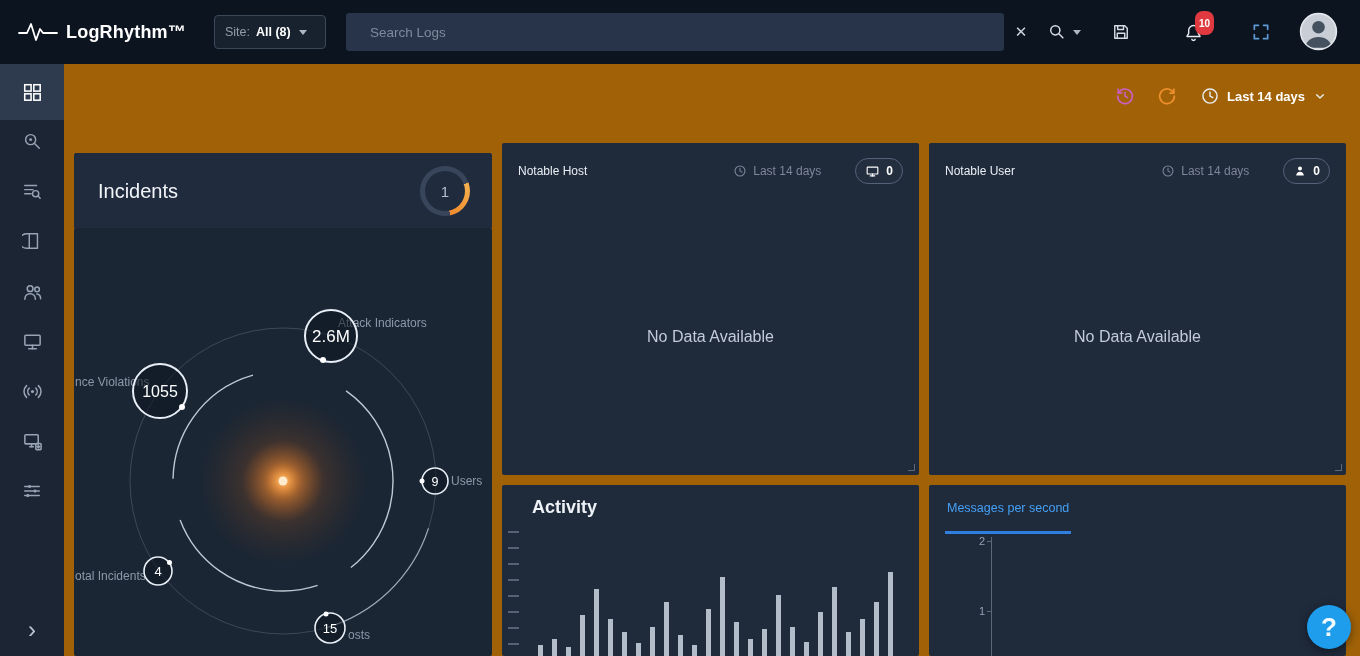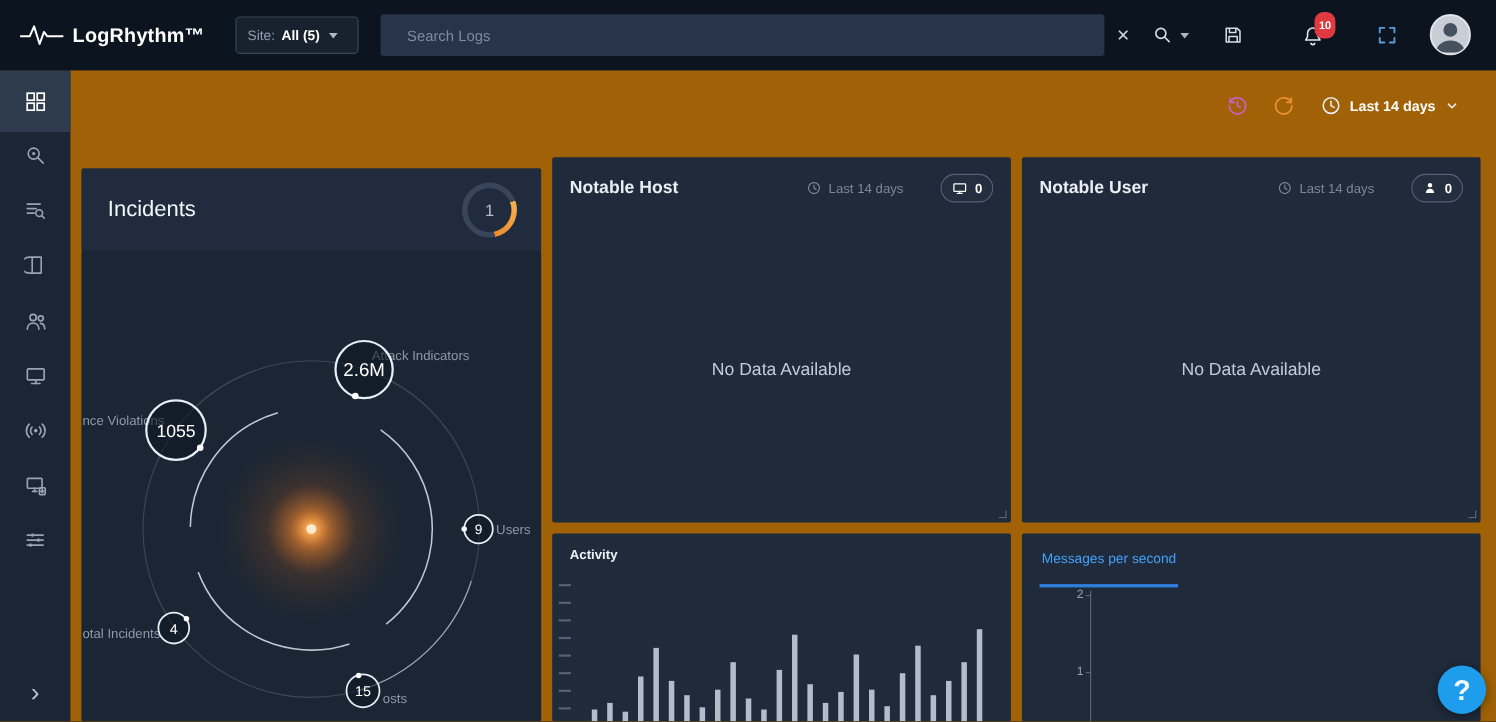--- a/index.html
+++ b/index.html
@@ -51,27 +51,27 @@
   .inc-title{position:absolute;left:24px;top:50%;transform:translateY(-50%);color:#f2f5f9;font-size:20px;font-weight:500}
   .gauge{position:absolute;right:22px;top:13px;width:50px;height:50px;border-radius:50%;background:conic-gradient(from 70deg,#f6b14e 0deg,#ee8a2e 98deg,#39455a 98deg 360deg);display:flex;align-items:center;justify-content:center}
   .gauge-inner{width:40px;height:40px;border-radius:50%;background:#202c3e;display:flex;align-items:center;justify-content:center;color:#b4bfcd;font-size:15px}
 
   .orbit text{font-family:"Liberation Sans",sans-serif}
   .onode{fill:rgba(13,21,32,.55);stroke:#e8eef6}
   .oval{fill:#ffffff;text-anchor:middle}
   .olabel{fill:#8e98a8;font-size:12px}
 
   .nh-header{height:56px;display:flex;align-items:center;padding:0 16px;gap:8px;flex:none}
-  .nh-title{color:#e9eef4;font-size:16px;font-weight:700;margin-right:auto}
+  .nh-title{color:#e9eef4;font-size:12px;font-weight:400;margin-right:auto}
   .nh-range{color:#7e8798;font-size:12px;display:flex;align-items:center;gap:6px}
   .pill{margin-left:26px;height:26px;min-width:46px;border:1px solid #55617a;border-radius:14px;background:rgba(255,255,255,0.02);display:flex;align-items:center;justify-content:center;gap:6px;color:#fff;font-size:12px;font-weight:700;cursor:pointer;padding:0 9px}
   .nh-body{flex:1;display:flex;align-items:center;justify-content:center;color:#c3cbd8;font-size:16px}
   .resize{position:absolute;right:4px;bottom:4px;width:7px;height:7px;border-right:1px solid #5c6878;border-bottom:1px solid #5c6878}
 
-  .act-title{position:absolute;left:16px;top:12px;color:#eef2f7;font-size:12px;font-weight:600}
+  .act-title{position:absolute;left:30px;top:12px;color:#eef2f7;font-size:18px;font-weight:600}
   .act-dash{position:absolute;left:6px;width:11px;height:2px;background:#566375}
   .act-bars{position:absolute;left:36px;right:10px;bottom:-1px;height:140px;display:flex;align-items:flex-end;gap:9px}
   .abar{width:5px;background:#c3cdda;opacity:.9;flex:none}
 
   .tp-tabs{position:absolute;left:0;top:0;right:0;height:49px;display:flex;align-items:center;padding:0 16px;gap:18px}
   .tp-tab{background:none;border:none;cursor:pointer;font-size:12.5px;color:#cfd7e2;height:49px;display:flex;align-items:center;border-bottom:3px solid transparent;padding:0 2px;font-family:"Liberation Sans",sans-serif}
   .tp-tab.active{color:#44a0f6;border-bottom-color:#2f7fe0}
   .tp-axis{position:absolute;left:62px;top:52px;bottom:0;width:1px;background:#5c6878}
   .tp-ticklabel{position:absolute;left:38px;width:18px;text-align:right;color:#98a2b3;font-size:11px}
   .tp-tickmark{position:absolute;left:58px;width:5px;height:1px;background:#5c6878}
@@ -86,21 +86,21 @@
   <header class="topbar">
     <button class="brand">
       <svg width="40" height="26" viewBox="0 0 40 26" fill="none" stroke="#ffffff" stroke-width="1.8" stroke-linejoin="round" stroke-linecap="round">
         <path d="M1 14h8l4-9 5 16 4-11 3 4h14"></path>
       </svg>
       <span class="brand-text">LogRhythm™</span>
     </button>
 
     <button class="site-select">
       <span class="site-label">Site:</span>
-      <span class="site-value">All (5)</span>
+      <span class="site-value">All (8)</span>
       <span class="tri-down"></span>
     </button>
 
     <input class="search-input" placeholder="Search Logs" style="">
 
     <button class="tbtn" id="btn-clear">
       <span>✕</span>
     </button>
 
     <button class="tbtn" id="btn-srch">

